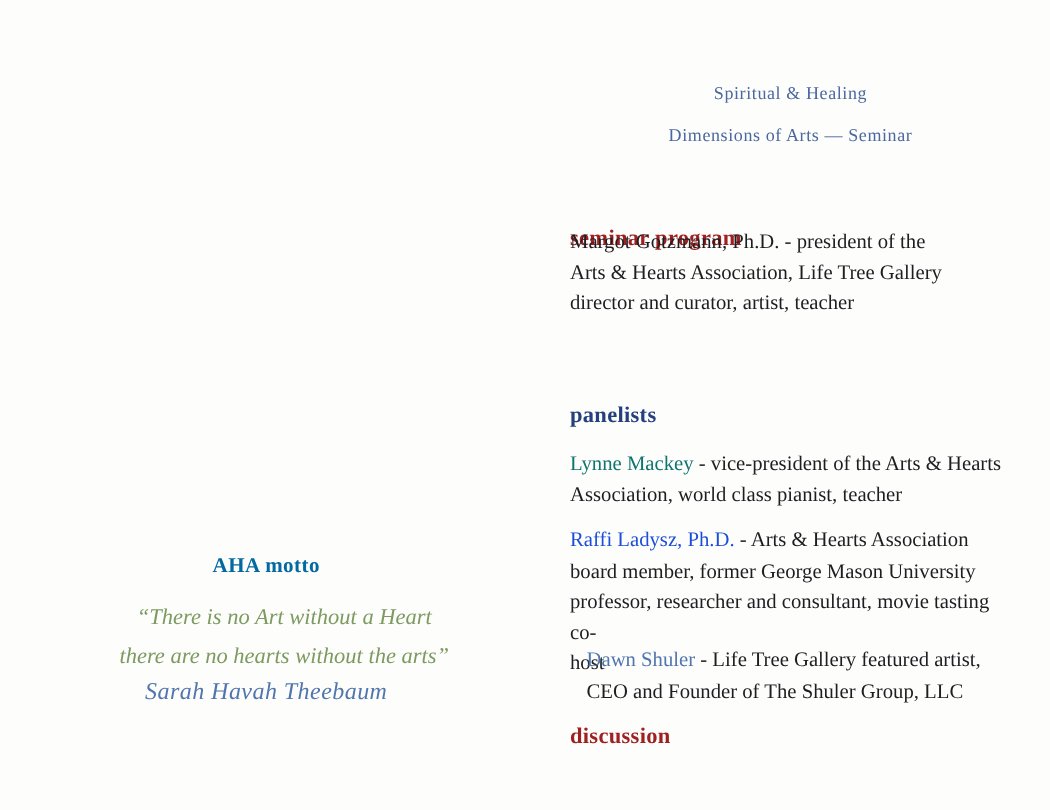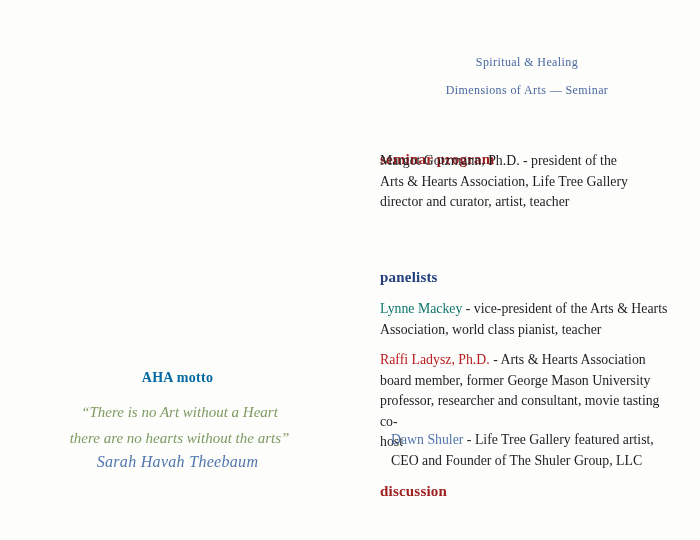--- a/index.html
+++ b/index.html
@@ -51,38 +51,38 @@
     color: #1e1e22;
   }
   .green-text { color: #7d9a60; }
   .b-margot-black { top: 151px; }
   .b-margot-green { top: 212px; }
   .b-lynne { top: 299px; }
   .b-raffi { top: 350px; }
   .b-dawn  { top: 430px; margin-left: 11px; }
 
   .panelist-name-red   { color: #0f766e; }
-  .panelist-name-green { color: #b91c1c; }
+  .panelist-name-green { color: #1d4ed8; }
   .panelist-name-blue  { color: #5176ad; }
 
   
   .motto-heading {
     position: absolute;
     left: 40px;
     top: 370px;
     width: 275px;
     text-align: center;
     font-weight: bold;
     font-size: 14px;
     letter-spacing: 0.3px;
     color: #0369a1;
   }
   .motto-quote {
     position: absolute;
-    left: 32px;
+    left: 42px;
     top: 399px;
     width: 295px;
     text-align: center;
     font-style: italic;
     font-size: 15px;
     line-height: 26px;
     color: #7d9a60;
   }
   .motto-attribution {
     position: absolute;

